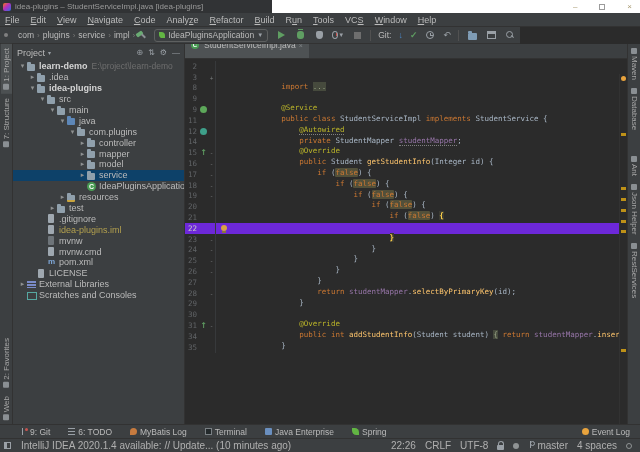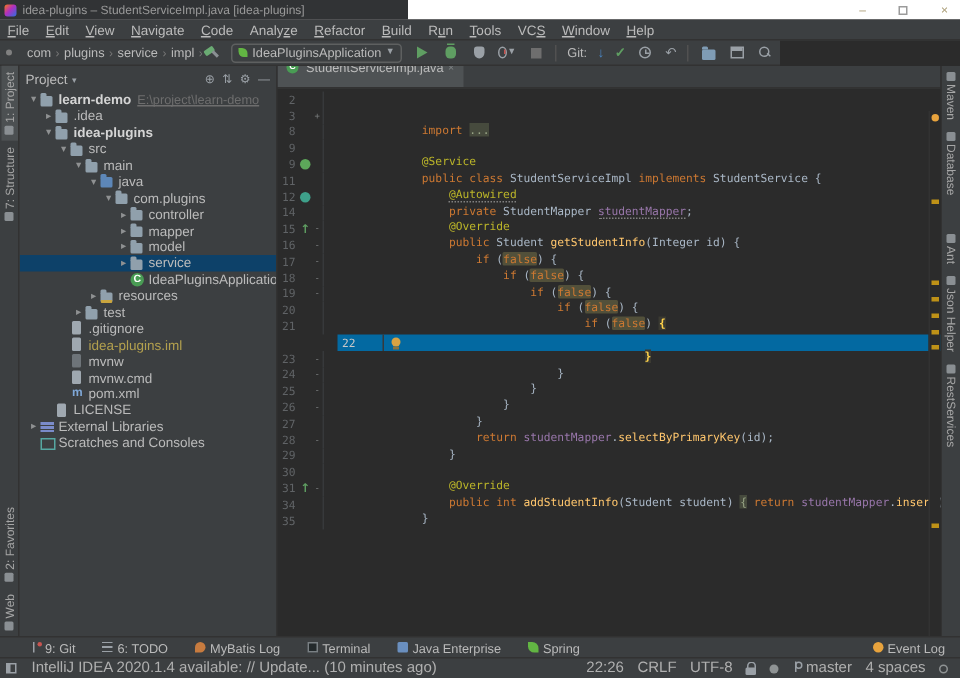--- a/index.html
+++ b/index.html
@@ -101,32 +101,32 @@
   .ti-target::before,.ti-target::after{background:#b9863c;}
   .ti-class{background:#499c54;border-radius:50%;}
   .ti-file::before,.ti-gitignore::before,.ti-iml::before,.ti-filesh::before{
     content:"";position:absolute;top:0;left:1px;width:6px;height:9px;background:#9fa8b0;border-radius:1px;}
   .ti-filesh::before{background:#6e7479;}
   .ti-maven i{color:#7fa8d8;font-size:8px;line-height:8px;}
   .ti-lib::before{content:"";position:absolute;top:1px;left:0;width:9px;height:7px;
     background:repeating-linear-gradient(to bottom,#7a8bc9 0 2px,#3c3f41 2px 3px);}
   .ti-scratch::before{content:"";position:absolute;top:1px;left:0;width:8px;height:6px;border:1px solid #56a8a2;}
   .tlabel{color:#bbbbbb;}
-  .textra{color:#6e6e6e;margin-left:4px;font-size:8.5px;text-decoration:underline;}
+  .textra{color:#6e6e6e;margin-left:4px;font-size:8.5px;}
 
   
   .editor{flex:1;display:flex;flex-direction:column;background:#2b2b2b;position:relative;overflow:hidden;}
   .tabstrip{height:15px;background:#3c3f41;display:flex;align-items:flex-end;border-bottom:1px solid #323232;flex:0 0 auto;}
   .tab{height:26px;background:#4e5254;display:flex;align-items:center;gap:3px;padding:0 6px;font-size:8.5px;color:#bbbbbb;}
   .tab .ci{display:block;background:#499c54;}
   .tab-close{color:#7f8486;font-size:7px;}
   .ebody{flex:1;position:relative;font-family:"DejaVu Sans Mono",monospace;font-size:7.5px;}
   .code-lines{padding-top:2px;}
   .line{display:flex;align-items:center;height:10.8px;position:relative;}
-  .line.cur{background:#0369a1;margin-left:40px;}
+  .line.cur{background:#6d28d9;}
   .num{width:14px;text-align:right;padding-right:2px;color:#606366;flex:0 0 auto;font-size:7.5px;}
   .line.cur .num{color:#c8c8c8;}
   .gi{width:9px;height:9px;flex:0 0 auto;display:flex;align-items:center;justify-content:center;}
   .gi.g-spring::before{content:"";width:7px;height:7px;border-radius:50%;background:#5da85a;}
   .gi.g-bean::before{content:"";width:7px;height:7px;border-radius:50%;background:#3ea08a;}
   .gi.g-override::before{content:"↑";color:#5f9e62;font:bold 8px "DejaVu Sans",sans-serif;}
   .fold{width:8px;height:10.8px;flex:0 0 auto;display:flex;align-items:center;justify-content:center;
         font-size:6px;color:#7a7d7e;border-right:1px solid #37393b;margin-right:2px;}
   .bulbi{display:none;position:absolute;left:36px;top:2px;width:6px;height:6px;background:#d9a343;border-radius:50%;z-index:3;}
   .bulbi::after{content:"";position:absolute;left:1px;bottom:-2px;width:4px;height:2px;background:#8a7440;}

